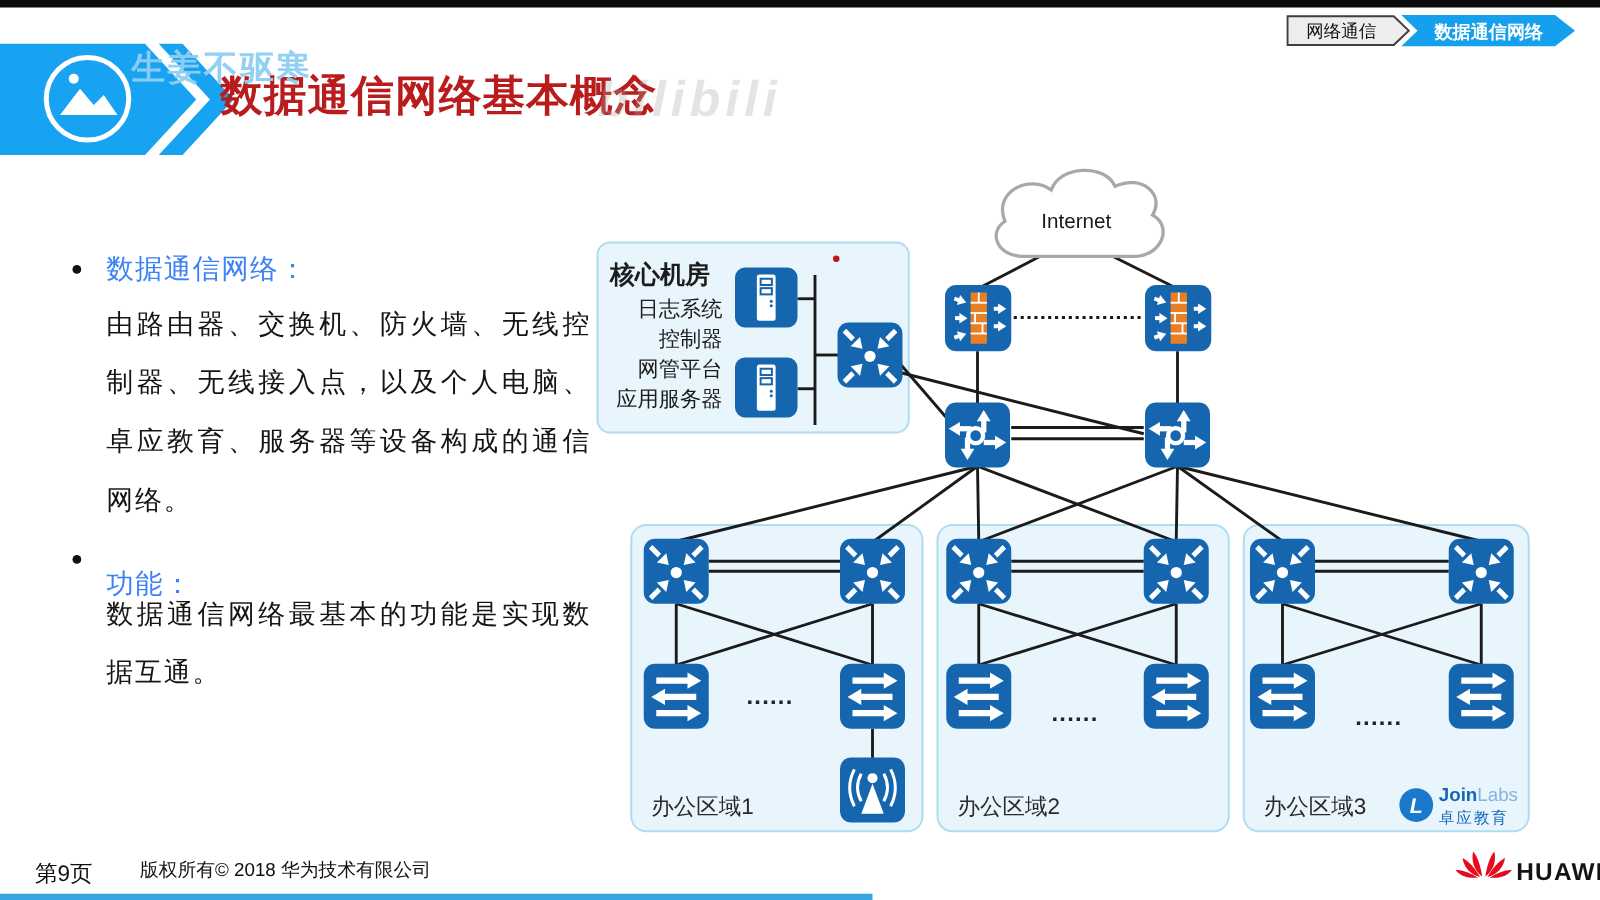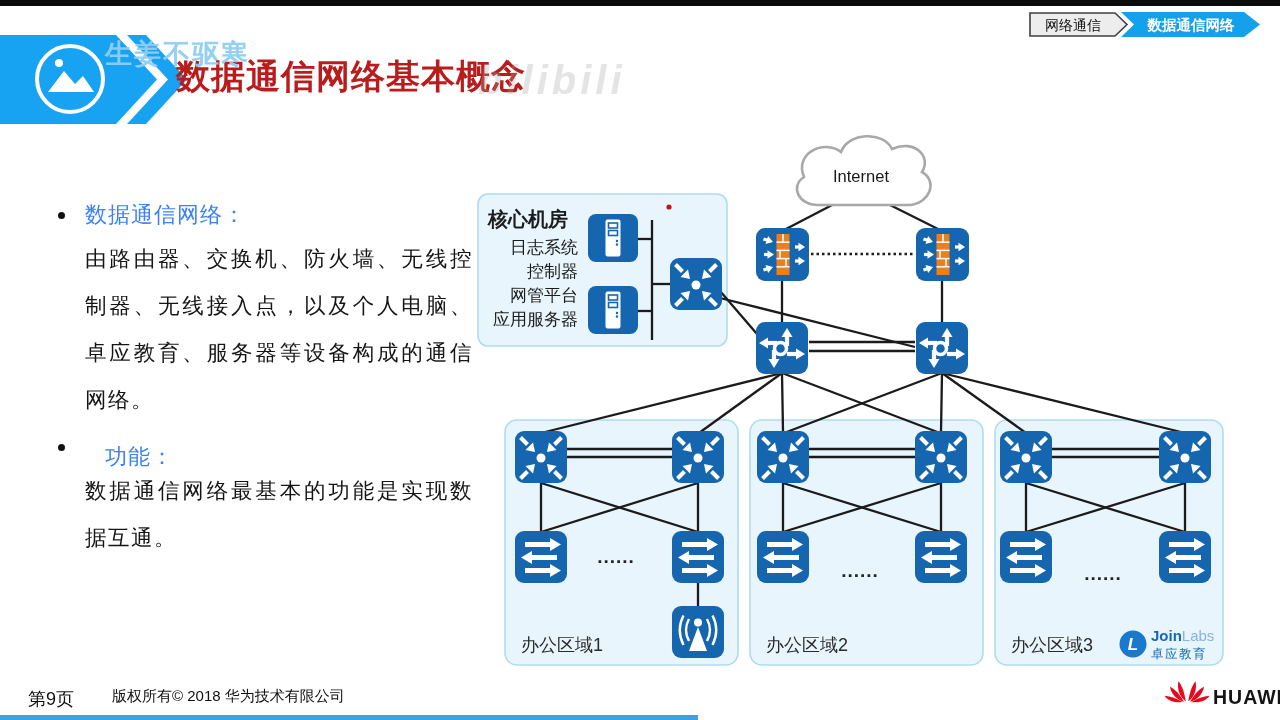--- a/index.html
+++ b/index.html
@@ -13,21 +13,21 @@
   #banner{left:0;top:32px;width:200px;height:92px;}
   #page-title{left:176px;top:54px;font-size:34px;font-weight:bold;color:#b91c1c;letter-spacing:1px;white-space:nowrap;}
   #wm-uploader{left:74px;top:36px;font-size:27px;font-weight:bold;color:rgba(142,206,242,0.95);letter-spacing:2px;z-index:30;margin-left:31px;}
   #wm-platform{left:478px;top:58px;font-size:40px;font-weight:bold;font-style:italic;color:rgba(165,165,165,0.30);letter-spacing:4px;z-index:30;}
   
   .bullet-dot{width:7px;height:7px;border-radius:50%;background:#111;}
   #bullet1-dot{left:58px;top:212px;}
   #bullet2-dot{left:58px;top:444px;}
   .b-head{left:85px;font-size:22px;font-weight:500;color:#3b82f6;letter-spacing:1px;}
   #b1-head{top:200px;}
-  #b2-head{top:442px;margin-left:20px;}
+  #b2-head{top:452px;}
   .b-body{left:85px;width:388px;font-size:21.5px;line-height:47px;color:#151515;
           letter-spacing:1.5px;text-align:justify;}
   #b1-body{top:236px;}
   #b2-body{top:468px;}
   
   #footer-page{left:28px;top:687px;font-size:18px;color:#111;}
   #footer-copy{left:112px;top:687px;font-size:15px;color:#111;}
   #huawei-logo{left:1164px;top:676px;width:116px;height:38px;}
   #progress-bar{left:0;bottom:0;width:698px;height:5px;background:#38a5e2;}
   svg text{font-family:"Liberation Sans","DejaVu Sans",sans-serif;}

